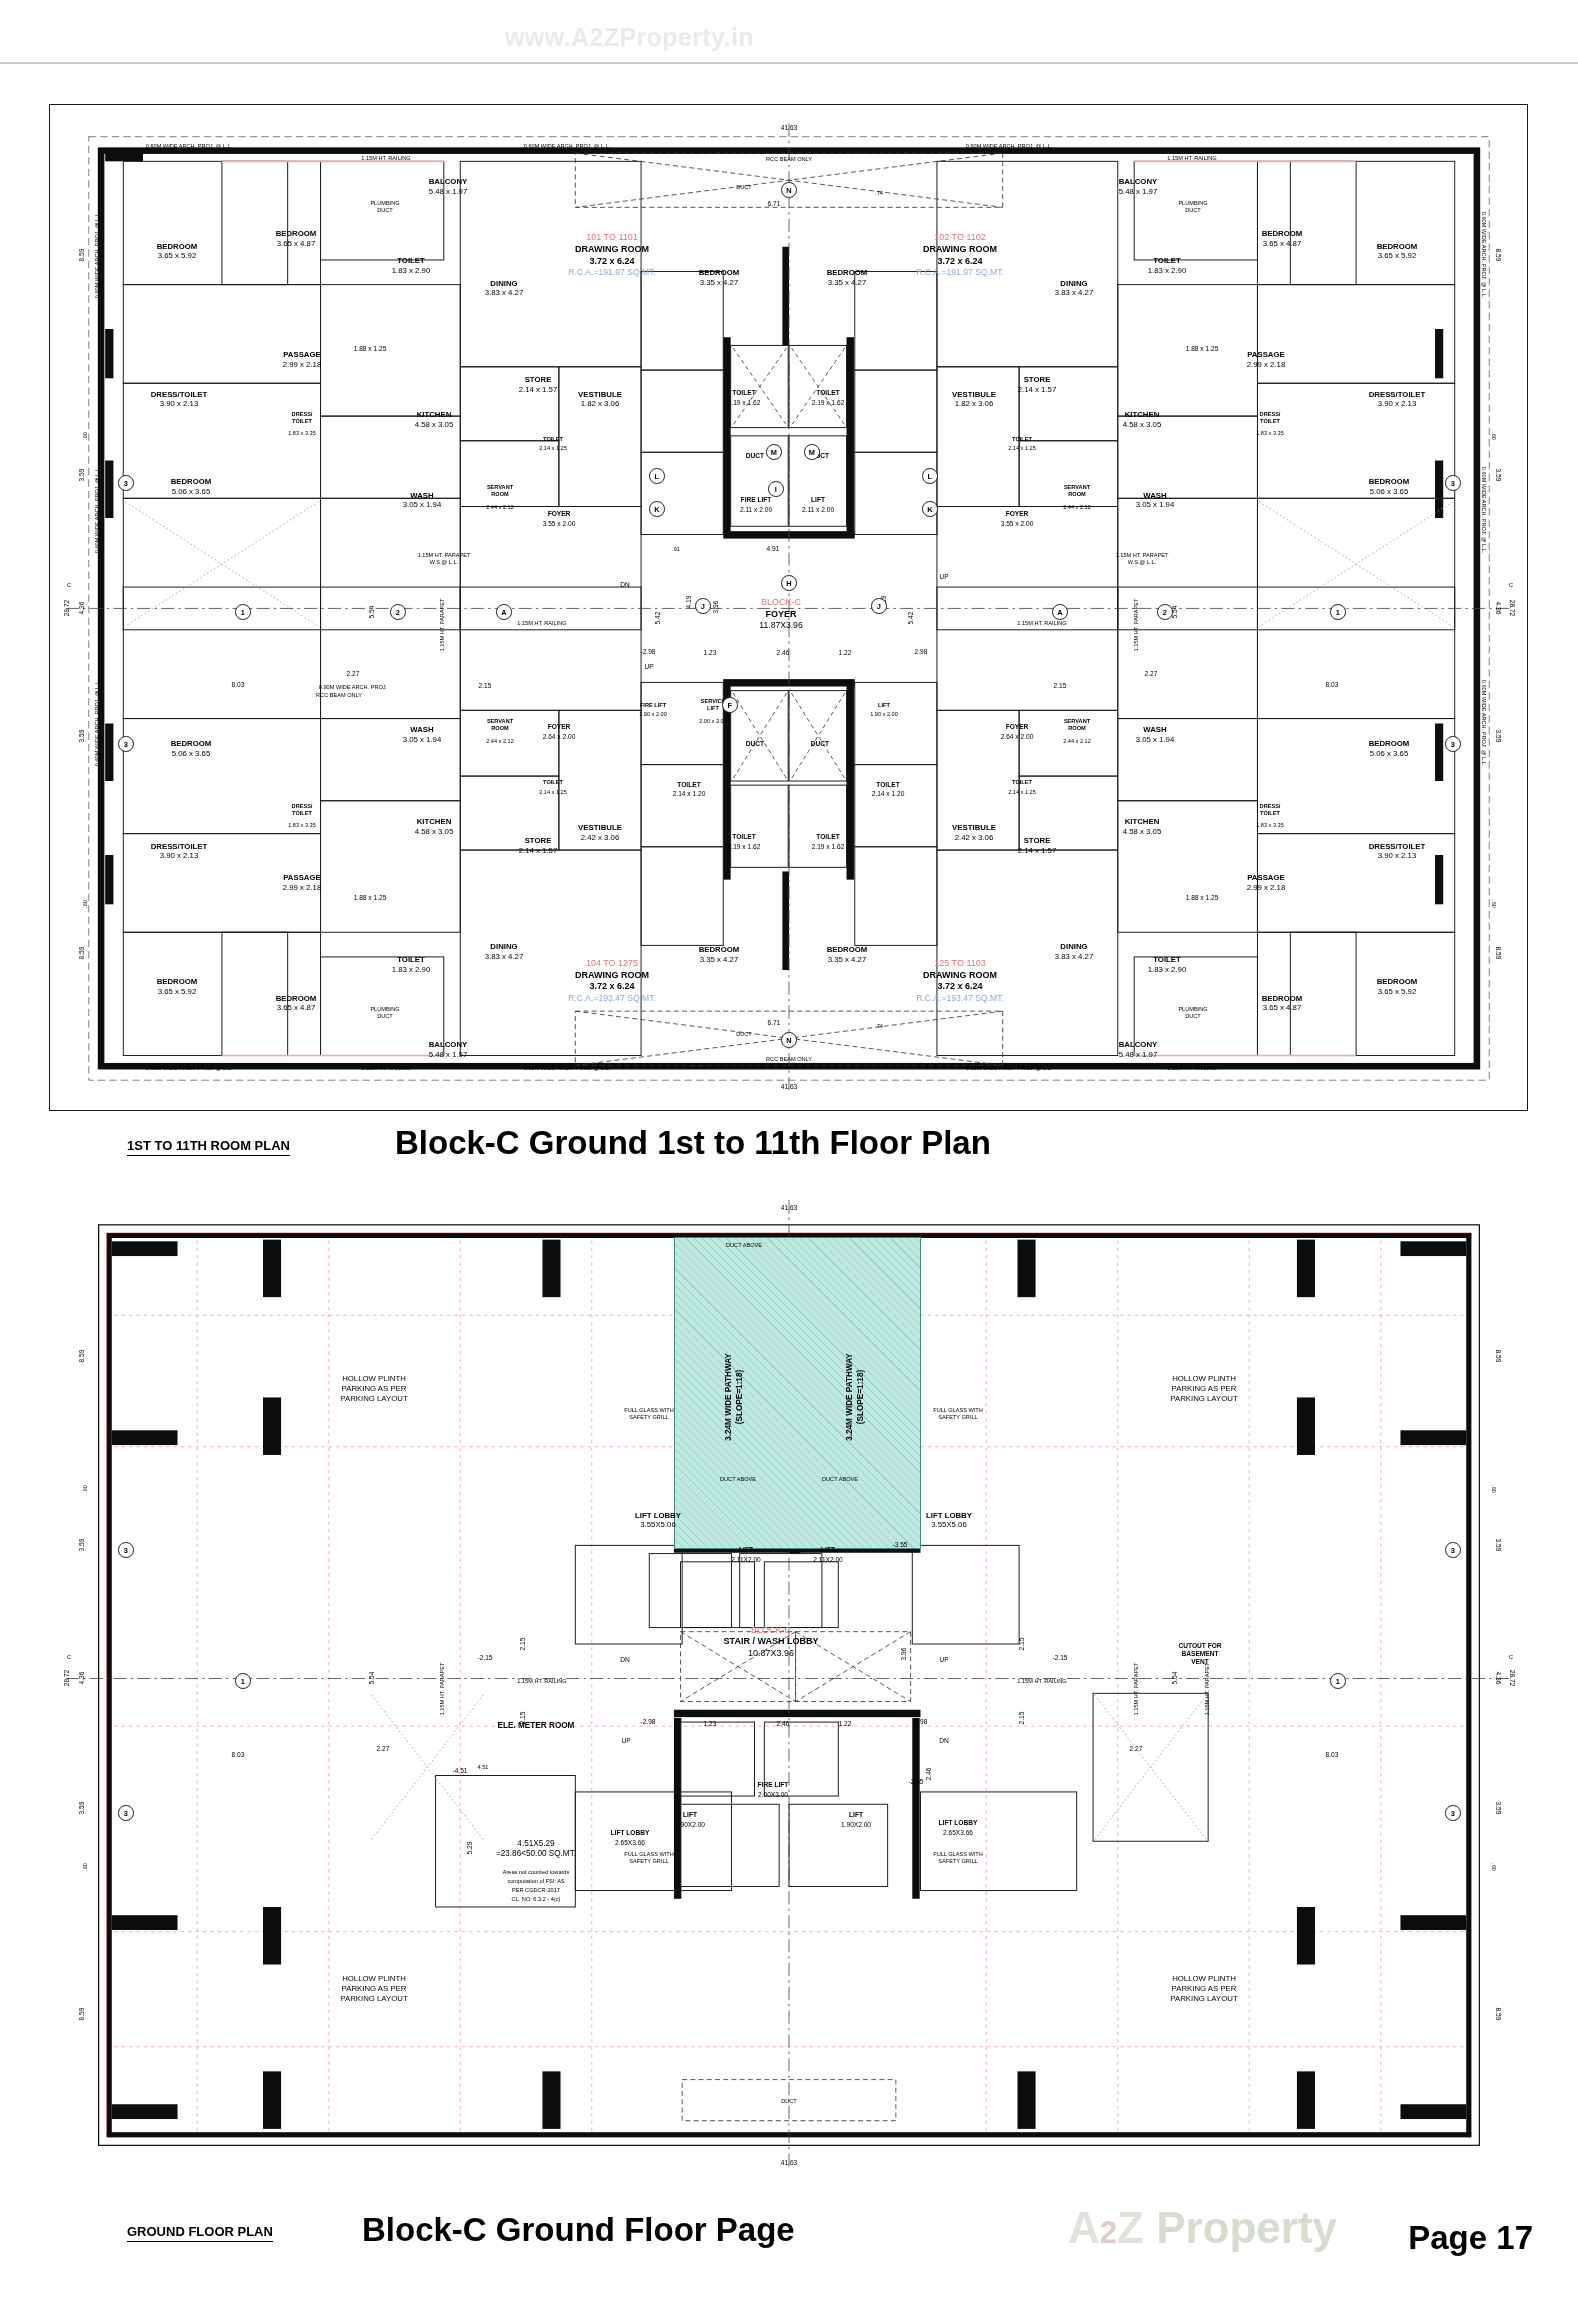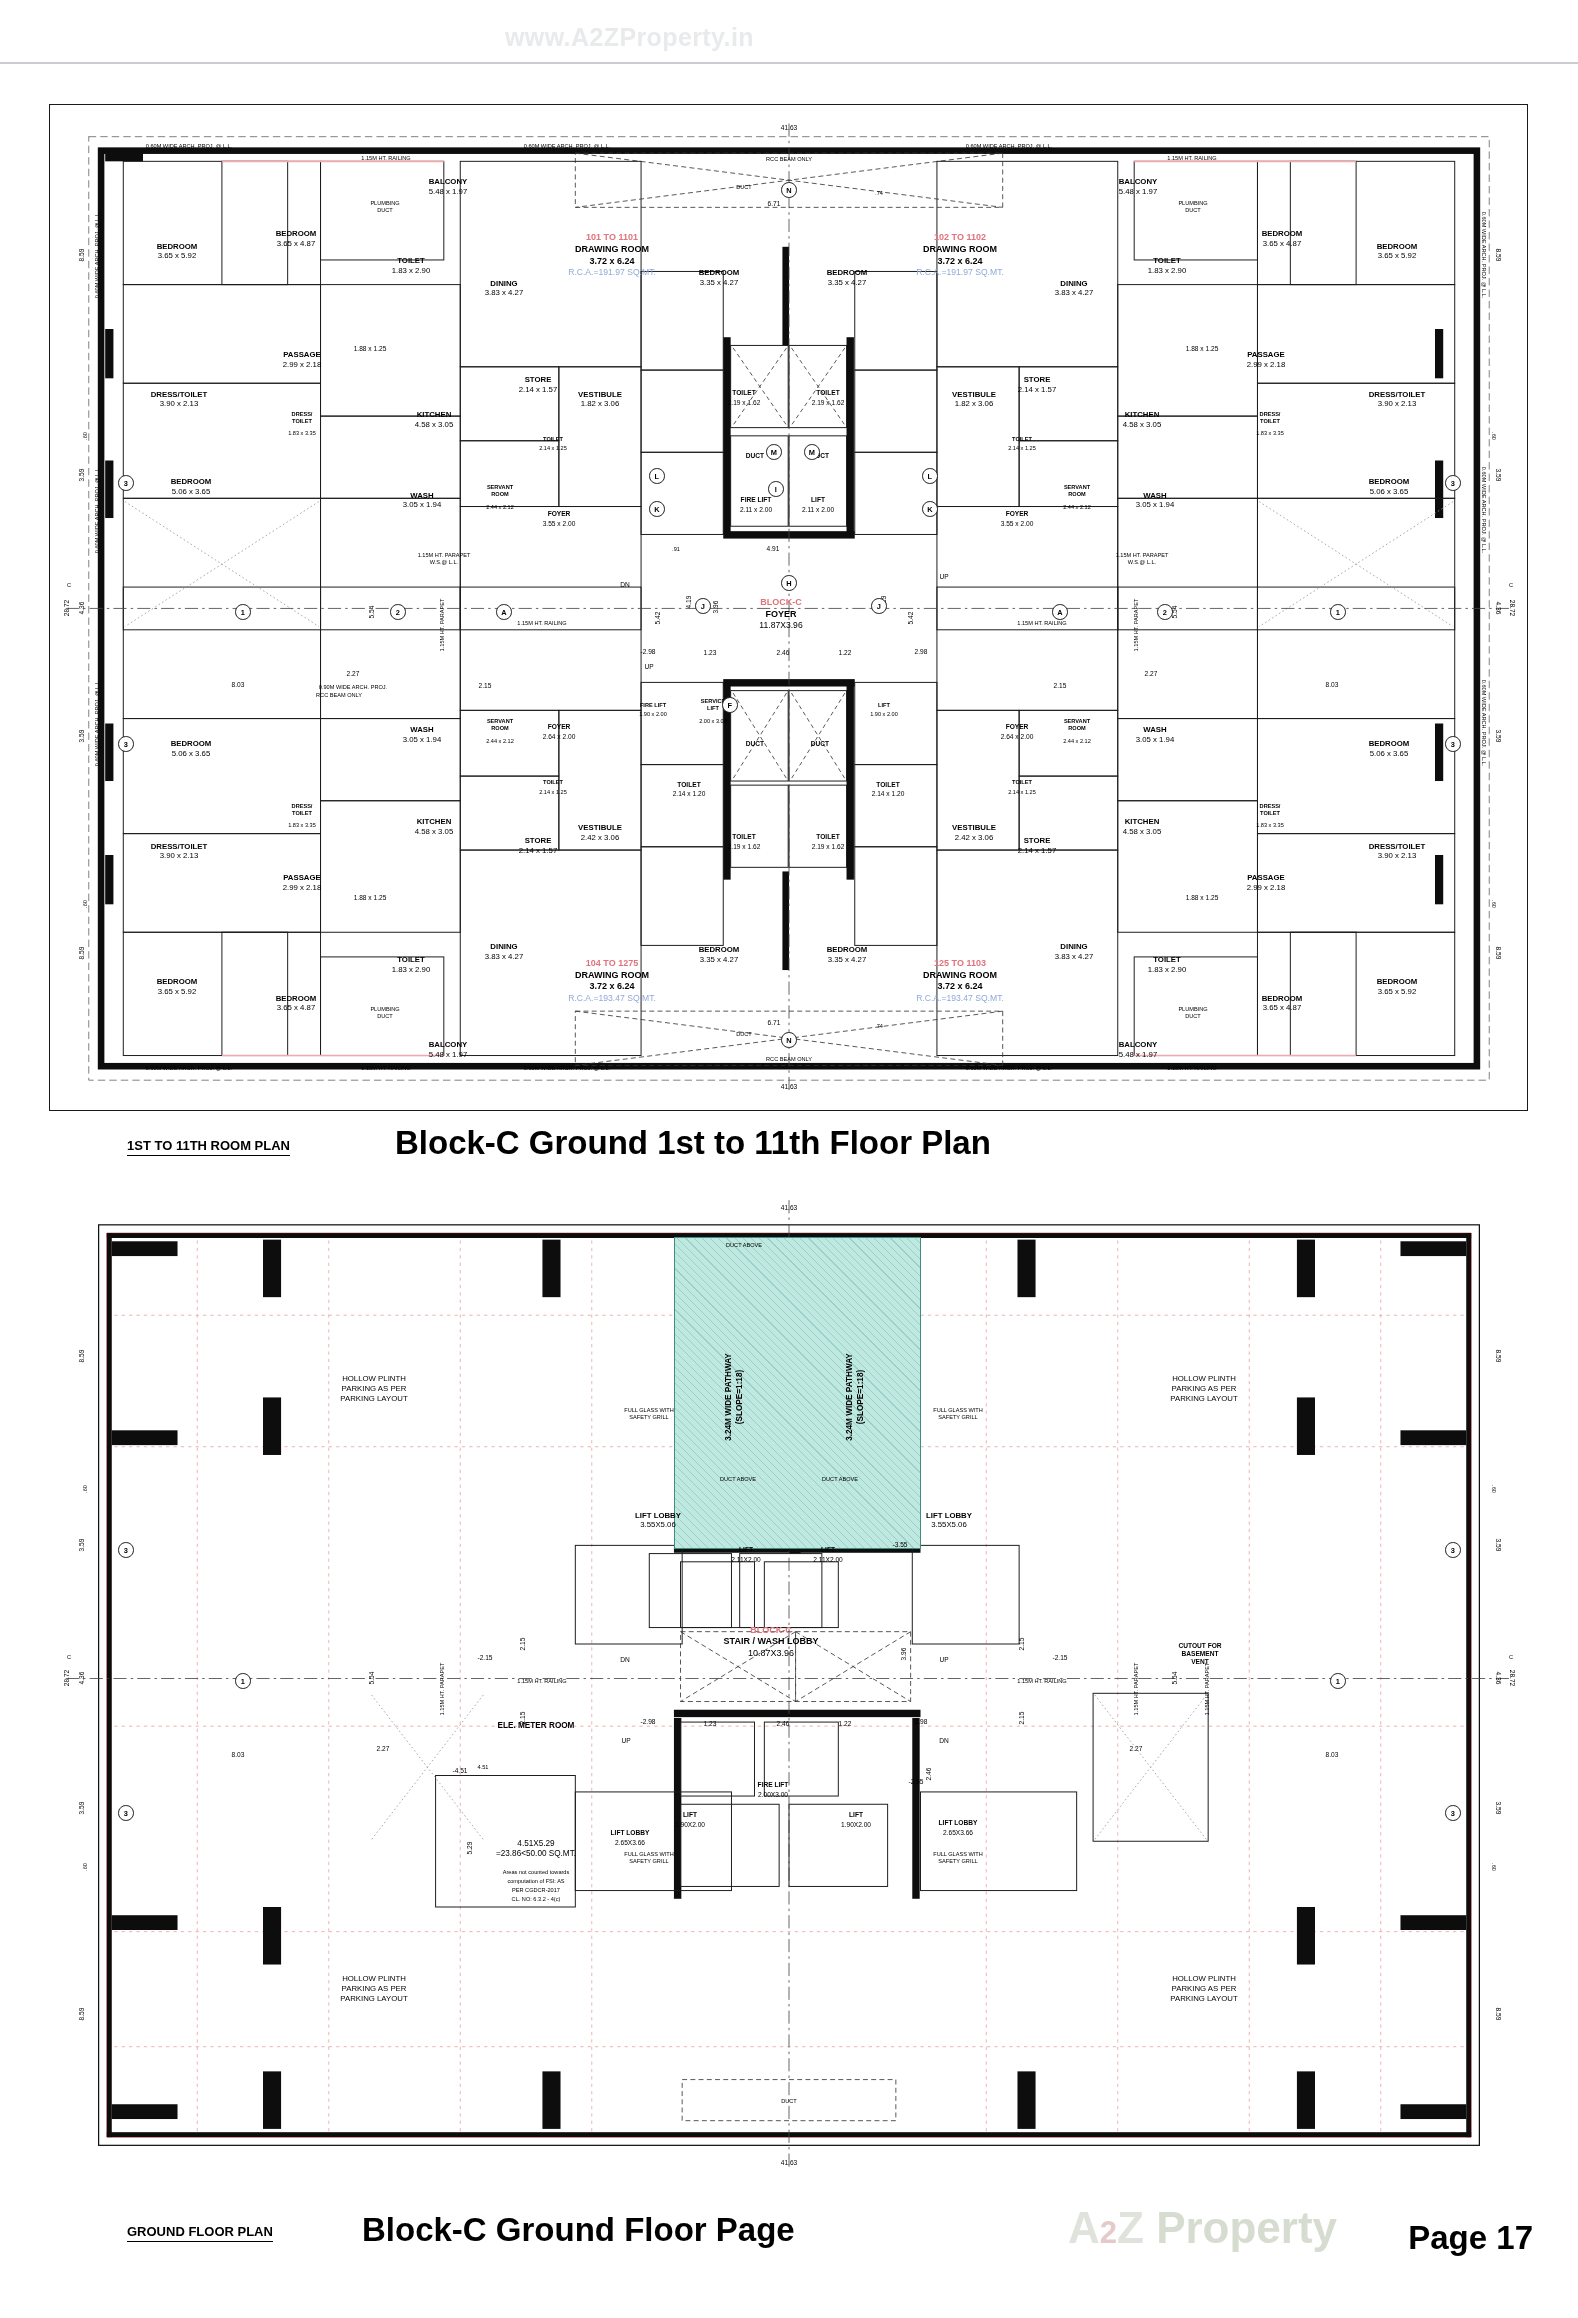--- a/index.html
+++ b/index.html
@@ -36,21 +36,21 @@
   }
   #plan-upper { left:49px; top:104px; width:1479px; height:1007px; }
   .lbl {
     position:absolute; font-size:7.8px; color:#000; text-align:center;
     line-height:1.18; white-space:nowrap; font-family:"Liberation Sans", sans-serif;
     transform:translate(-50%,-50%);
   }
   .lbl.b { font-weight:700; }
   .lbl.sm { font-size:6.6px; }
   .lbl.xs { font-size:5.6px; }
-  .lbl.red { color:#e0737c; font-weight:700; }
+  .lbl.red { color:#e0737c; font-weight:400; }
   .lbl.blue { color:#8fa9d8; }
   .lbl.rot90 { transform:translate(-50%,-50%) rotate(-90deg); }
   .lbl.rot90cw { transform:translate(-50%,-50%) rotate(90deg); }
 
   .grid-bubble {
     position:absolute; width:15.6px; height:15.6px; border:0.8px solid #222;
     border-radius:50%; font-size:7.4px; text-align:center; line-height:15px;
     background:#fff; color:#000; font-weight:600;
   }
   .pathway {

